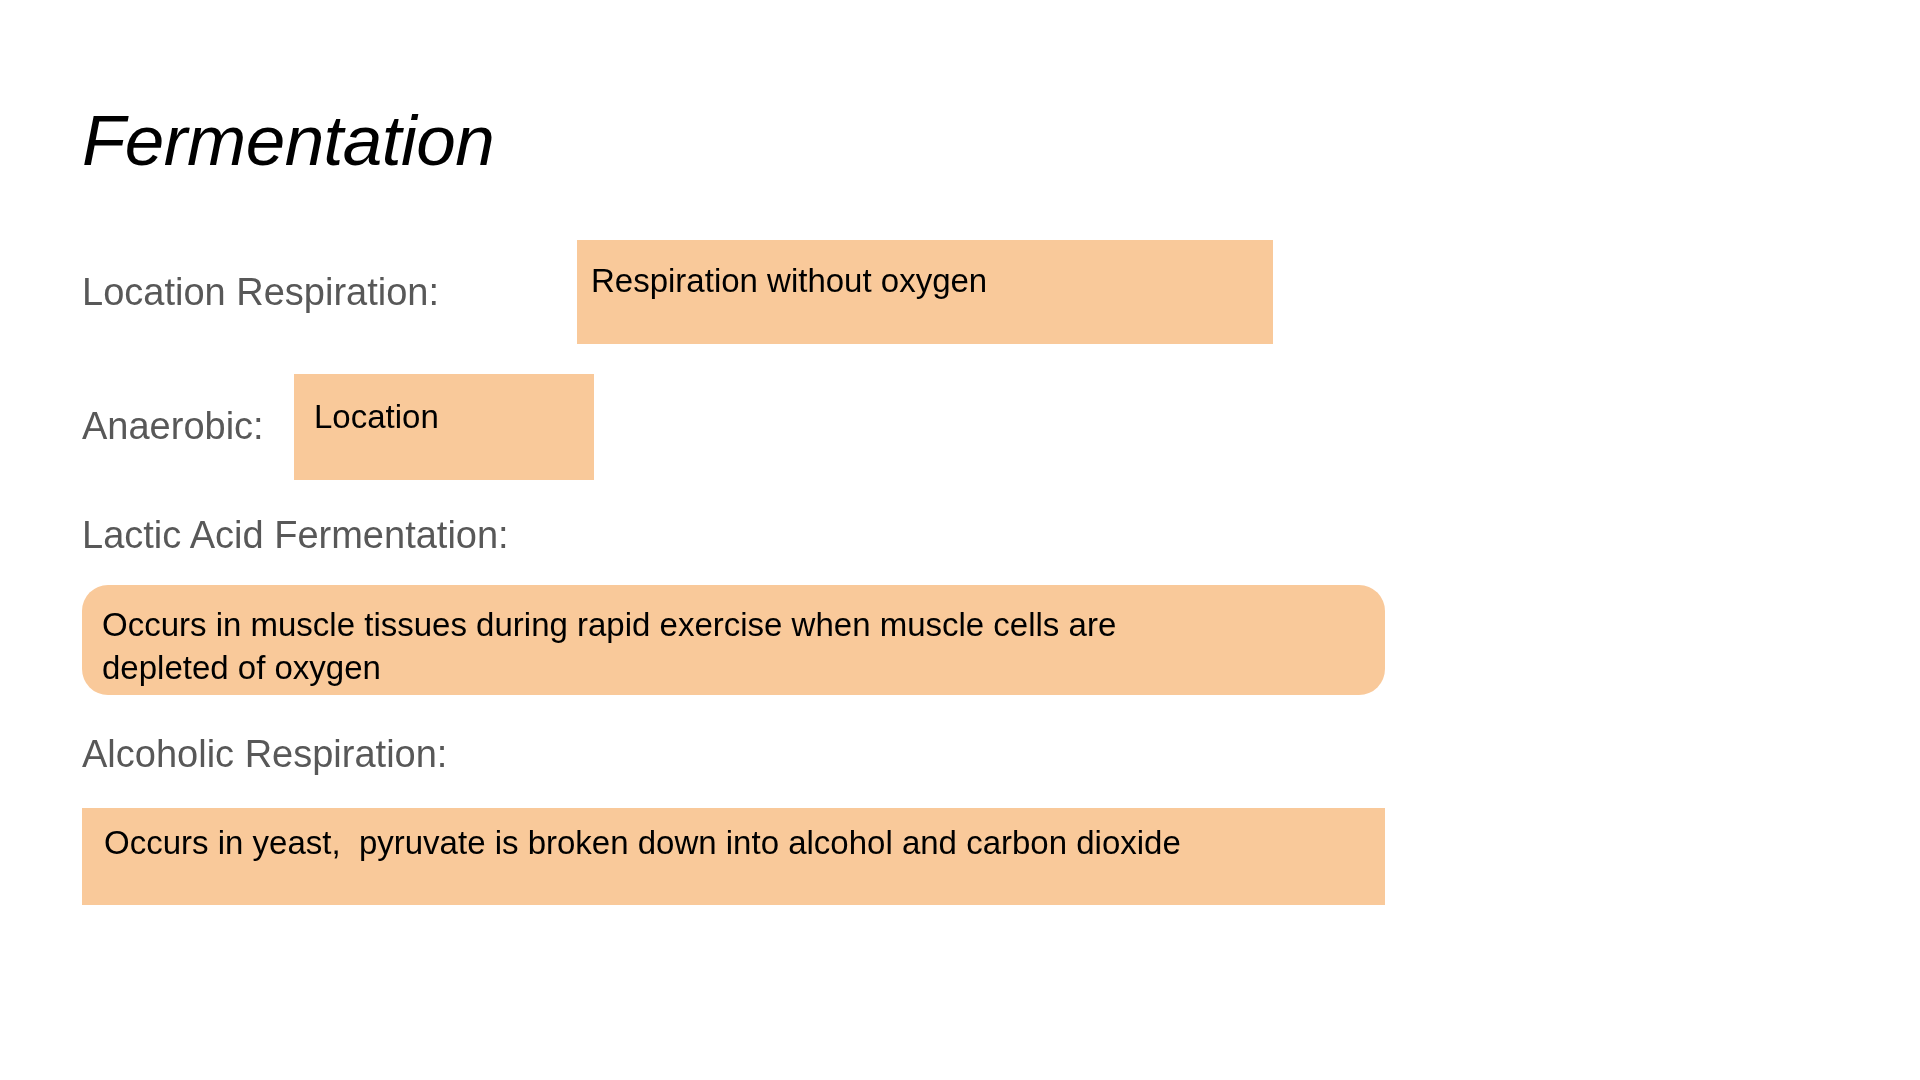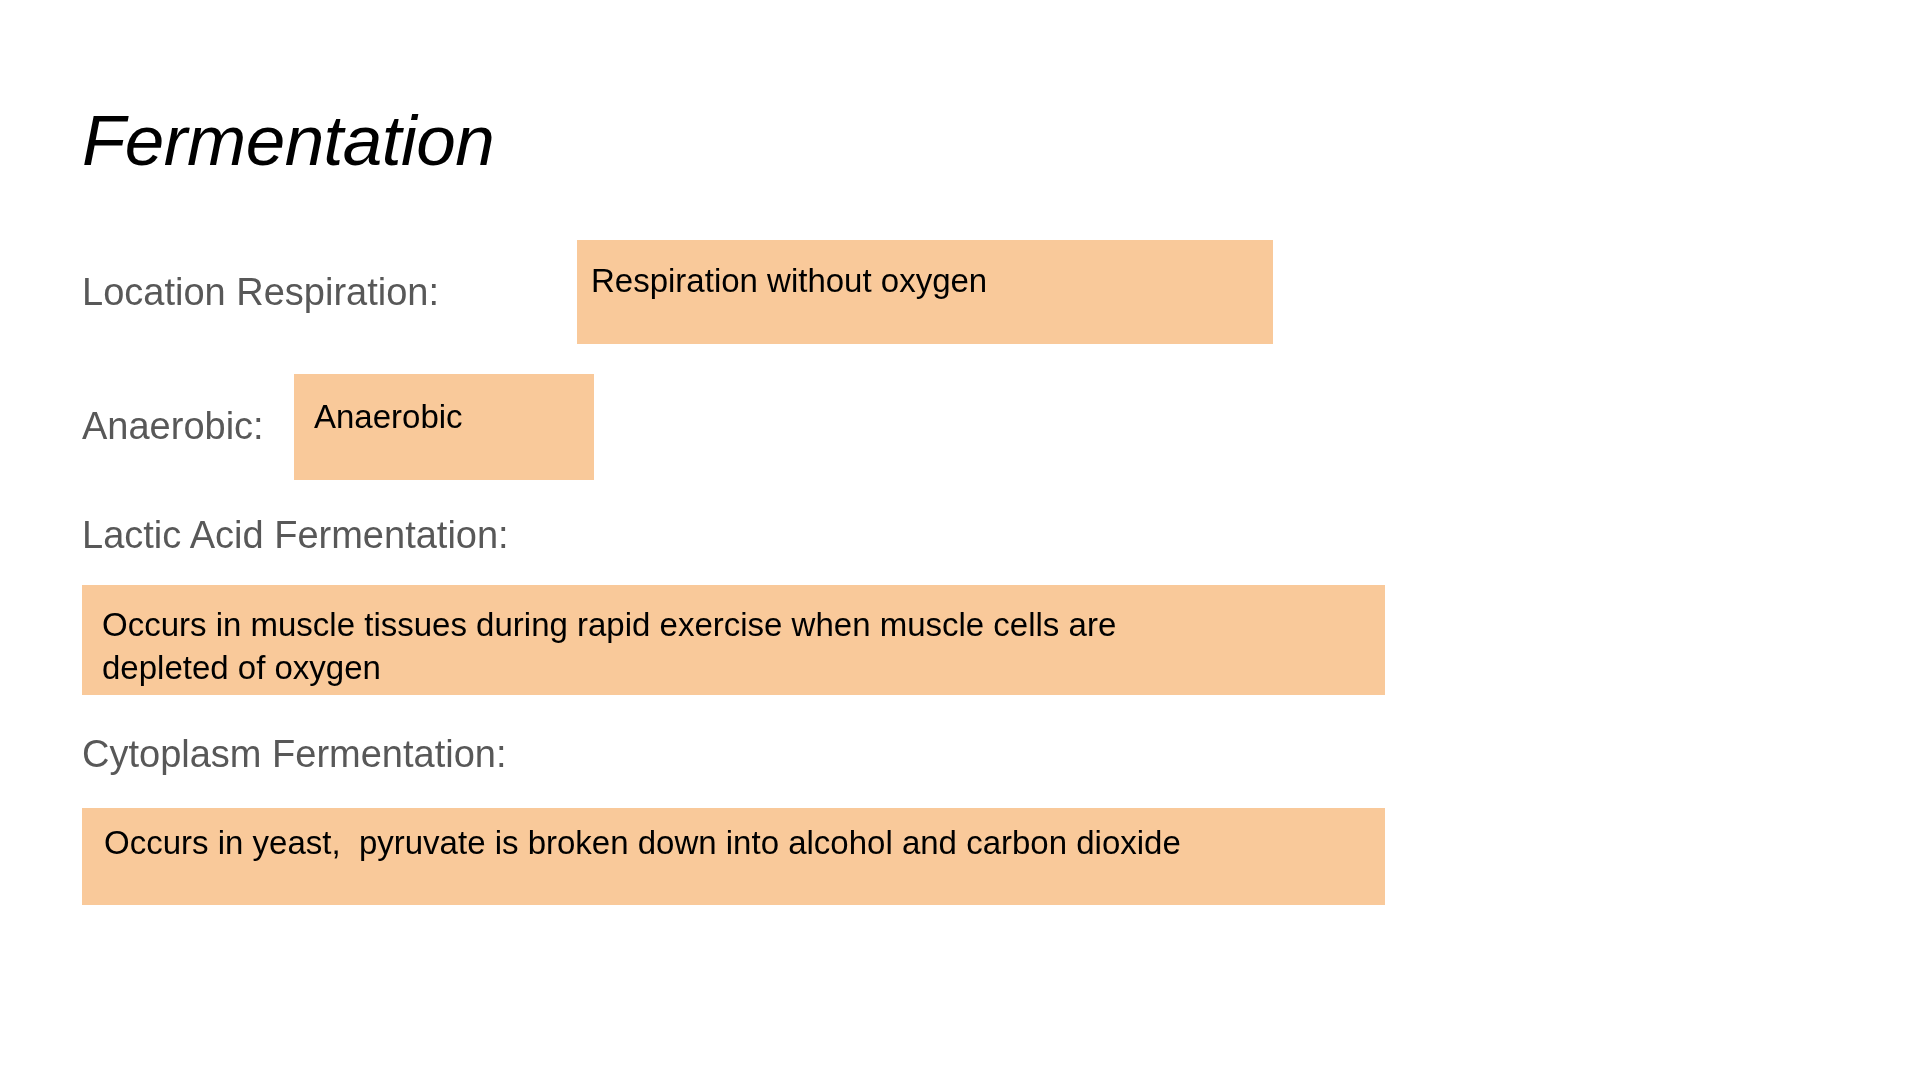--- a/index.html
+++ b/index.html
@@ -116,20 +116,21 @@
     top: 0;
   }
   .row-lactic .hl {
     position: absolute;
     left: 0;
     top: 72px;
     width: 1303px;
     height: 110px;
     box-sizing: border-box;
     padding: 19px 18px 0 20px;
+    border-radius: 26px;
   }
   .row-lactic .hl .line2 {
     display: block;
   }
 
   
   .row-alcoholic {
     position: absolute;
     left: 0;
     top: 492px;
@@ -159,30 +160,30 @@
 
   <div class="body-block">
 
     <div class="row-anaerobic">
       <span class="label">Location Respiration:</span>
       <span class="hl">Respiration without oxygen</span>
     </div>
 
     <div class="row-location">
       <span class="label">Anaerobic:</span>
-      <span class="hl">Anaerobic</span>
+      <span class="hl">Location</span>
     </div>
 
     <div class="row-lactic">
       <span class="label">Lactic Acid Fermentation:</span>
       <div class="hl">
         <span class="line1">Occurs in muscle tissues during rapid exercise when muscle cells are</span>
         <span class="line2">depleted of oxygen</span>
       </div>
     </div>
 
     <div class="row-alcoholic">
-      <span class="label">Cytoplasm Fermentation:</span>
+      <span class="label">Alcoholic Respiration:</span>
       <div class="hl">Occurs in yeast,  pyruvate is broken down into alcohol and carbon dioxide</div>
     </div>
 
   </div>
 </div>
 
 </body></html>

